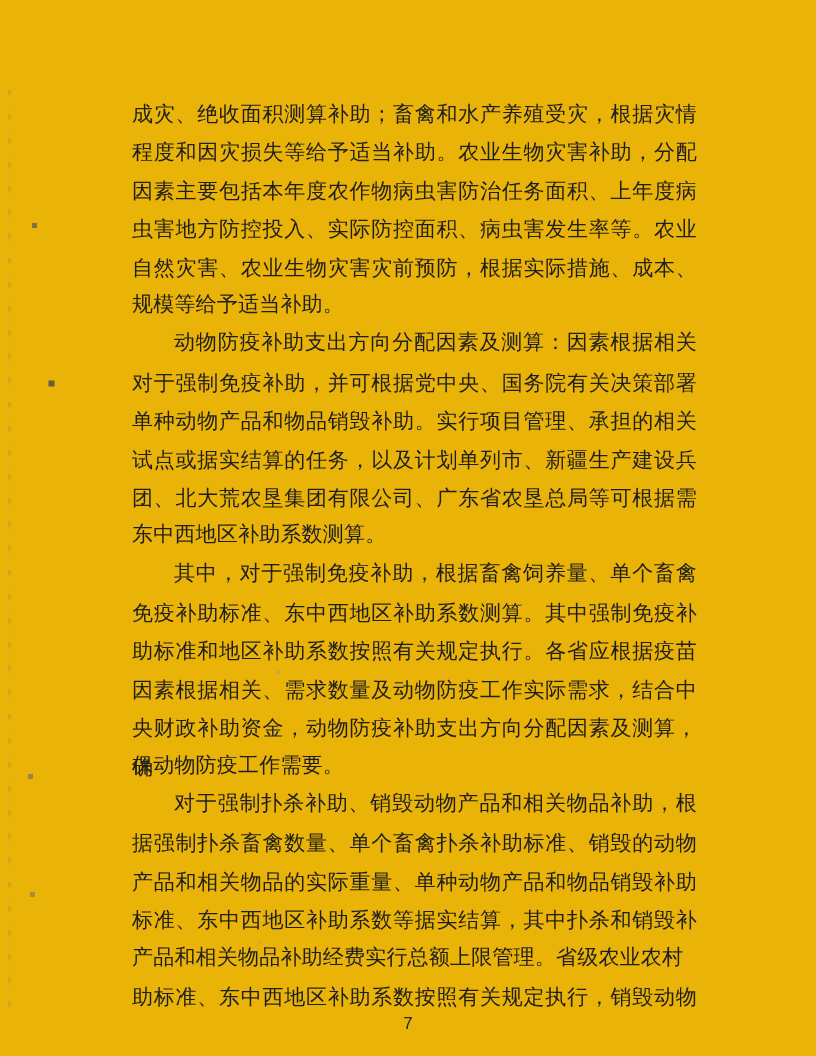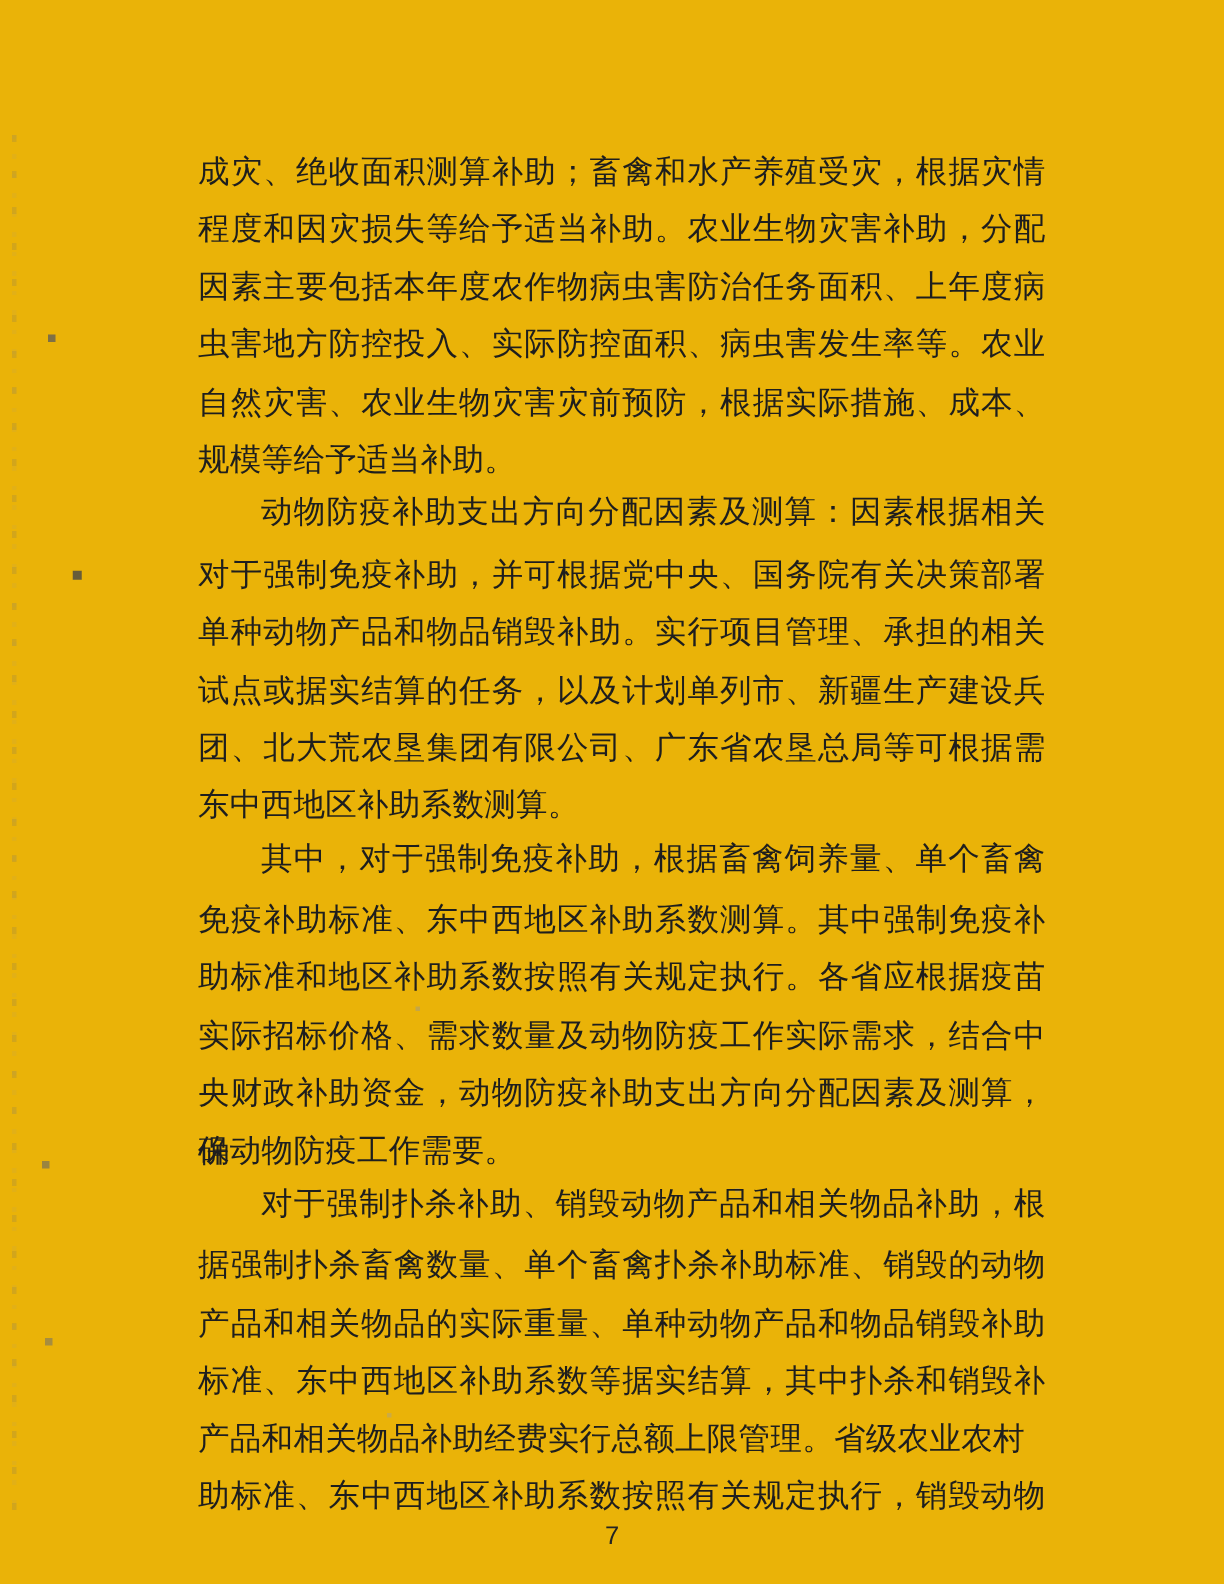--- a/index.html
+++ b/index.html
@@ -29,20 +29,21 @@
   }
   .line {
     text-align: justify;
     text-align-last: justify;
     text-justify: inter-character;
     height: 38.4px;
     overflow: visible;
   }
   .line.last {
     text-align-last: left;
+    font-family: Liberation Mono, monospace;
   }
   .line.indent {
     text-indent: 42px;
     font-family: Liberation Mono, monospace;
   }
   
   .page-number {
     position: absolute;
     top: 1014px;
     left: 0;
@@ -103,21 +104,21 @@
       <div class="line last">规模等给予适当补助。</div>
       <div class="line indent">动物防疫补助支出方向分配因素及测算：因素根据相关</div>
       <div class="line">对于强制免疫补助，并可根据党中央、国务院有关决策部署</div>
       <div class="line">单种动物产品和物品销毁补助。实行项目管理、承担的相关</div>
       <div class="line">试点或据实结算的任务，以及计划单列市、新疆生产建设兵</div>
       <div class="line">团、北大荒农垦集团有限公司、广东省农垦总局等可根据需</div>
       <div class="line last">东中西地区补助系数测算。</div>
       <div class="line indent">其中，对于强制免疫补助，根据畜禽饲养量、单个畜禽</div>
       <div class="line">免疫补助标准、东中西地区补助系数测算。其中强制免疫补</div>
       <div class="line">助标准和地区补助系数按照有关规定执行。各省应根据疫苗</div>
-      <div class="line">实际招标价格、需求数量及动物防疫工作实际需求，结合中</div>
+      <div class="line">因素根据相关、需求数量及动物防疫工作实际需求，结合中</div>
       <div class="line">央财政补助资金，动物防疫补助支出方向分配因素及测算，确</div>
       <div class="line last">保动物防疫工作需要。</div>
       <div class="line indent">对于强制扑杀补助、销毁动物产品和相关物品补助，根</div>
       <div class="line">据强制扑杀畜禽数量、单个畜禽扑杀补助标准、销毁的动物</div>
       <div class="line">产品和相关物品的实际重量、单种动物产品和物品销毁补助</div>
       <div class="line">标准、东中西地区补助系数等据实结算，其中扑杀和销毁补</div>
       <div class="line last">产品和相关物品补助经费实行总额上限管理。省级农业农村</div>
       <div class="line">助标准、东中西地区补助系数按照有关规定执行，销毁动物</div>
     </main>
 

